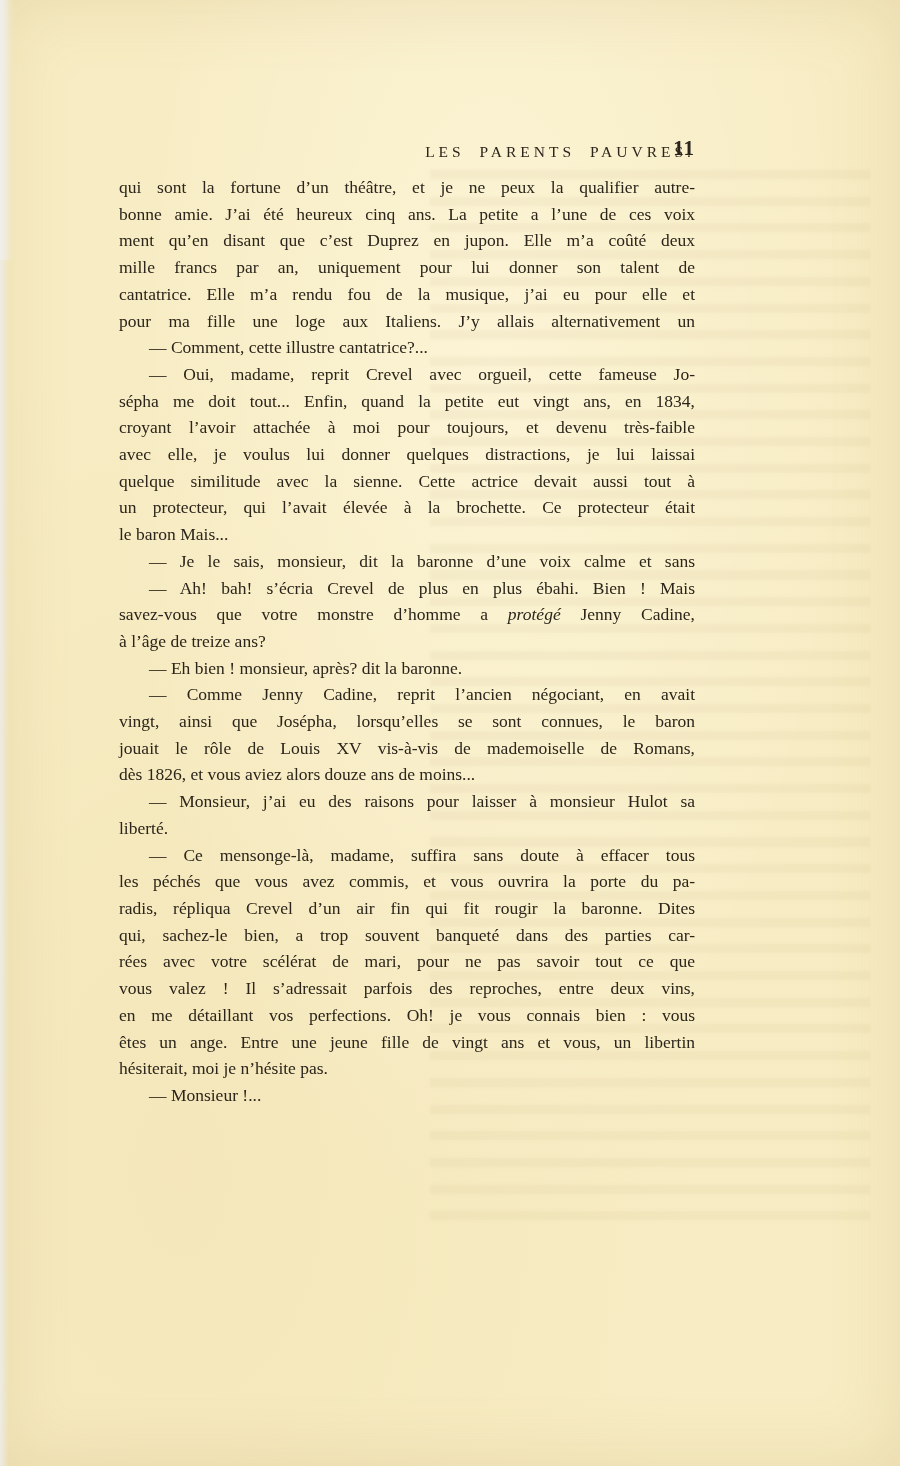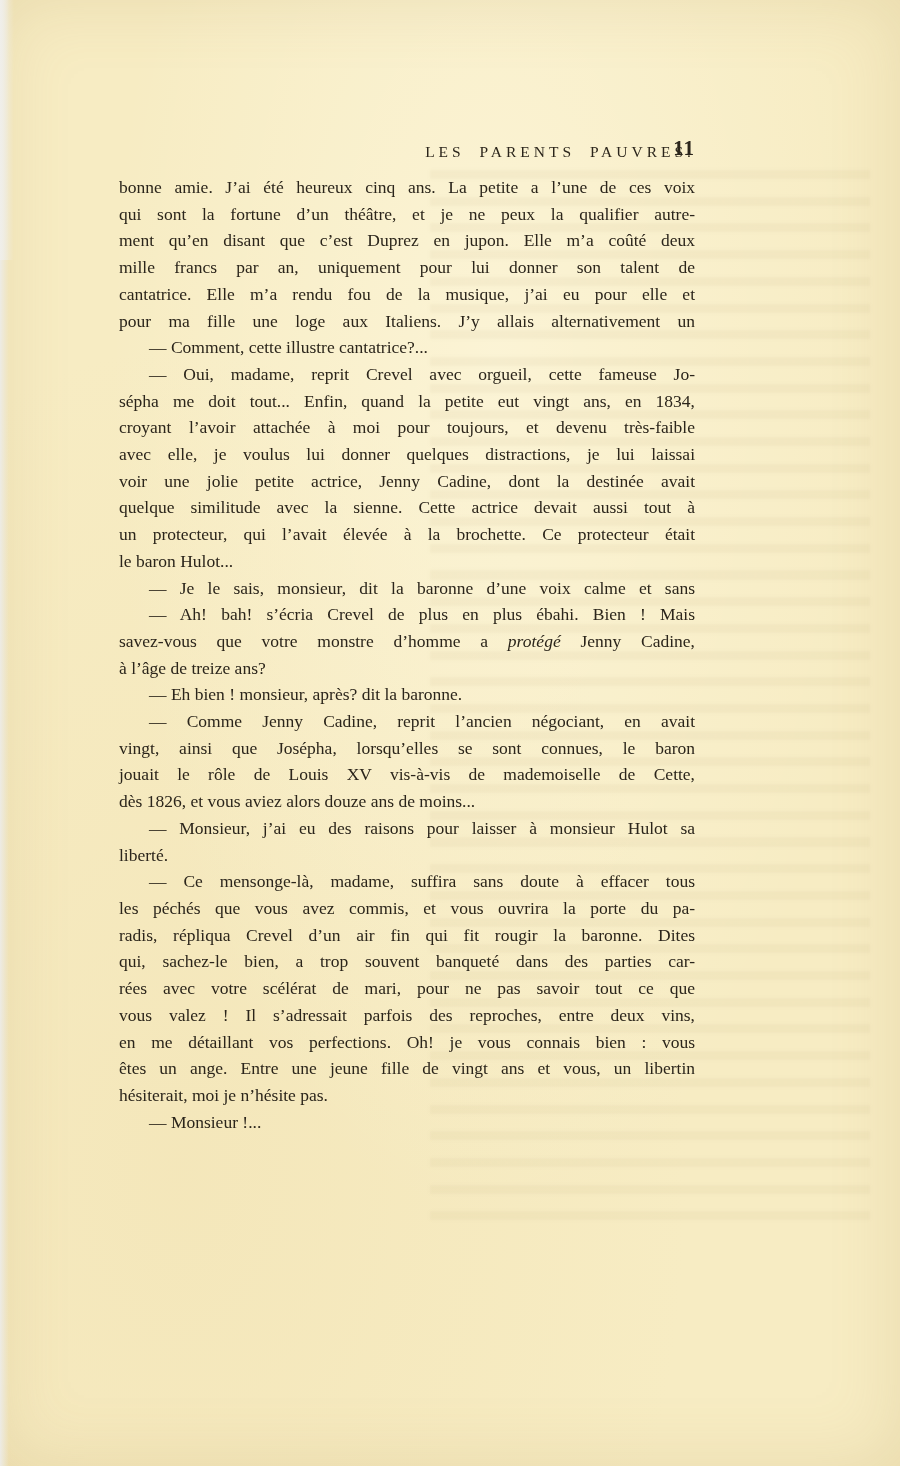--- a/index.html
+++ b/index.html
@@ -96,43 +96,42 @@
   <div class="scan-edge"></div>
   <div class="scan-edge-top"></div>
   <div class="showthrough"></div>
 
   <div class="running-header">
     <div class="running-title">LES PARENTS PAUVRES.</div>
     <div class="page-number">11</div>
   </div>
 
   <div class="textblock">
+    <div class="ln j">qui sont la fortune d’un théâtre, et je ne peux la qualifier autre-</div>
     <div class="ln j">bonne amie. J’ai été heureux cinq ans. La petite a l’une de ces voix</div>
-    <div class="ln j">qui sont la fortune d’un théâtre, et je ne peux la qualifier autre-</div>
     <div class="ln j">ment qu’en disant que c’est Duprez en jupon. Elle m’a coûté deux</div>
     <div class="ln j">mille francs par an, uniquement pour lui donner son talent de</div>
     <div class="ln j">cantatrice. Elle m’a rendu fou de la musique, j’ai eu pour elle et</div>
     <div class="ln j">pour ma fille une loge aux Italiens. J’y allais alternativement un</div>
     <div class="ln ind">— Comment, cette illustre cantatrice?...</div>
     <div class="ln j ind">— Oui, madame, reprit Crevel avec orgueil, cette fameuse Jo-</div>
     <div class="ln j">sépha me doit tout... Enfin, quand la petite eut vingt ans, en 1834,</div>
     <div class="ln j">croyant l’avoir attachée à moi pour toujours, et devenu très-faible</div>
     <div class="ln j">avec elle, je voulus lui donner quelques distractions, je lui laissai</div>
-    <div class="ln j">voir une jolie petite actrice, Jenny Cadine, dont la destinée avait</div>
     <div class="ln j">quelque similitude avec la sienne. Cette actrice devait aussi tout à</div>
     <div class="ln j">un protecteur, qui l’avait élevée à la brochette. Ce protecteur était</div>
-    <div class="ln">le baron Hulot...</div>
+    <div class="ln">le baron Mais...</div>
     <div class="ln j ind">— Je le sais, monsieur, dit la baronne d’une voix calme et sans</div>
     <div class="ln j ind">— Ah! bah! s’écria Crevel de plus en plus ébahi. Bien ! Mais</div>
     <div class="ln j"><span>savez-vous que votre monstre d’homme a </span><em class="it">protégé</em><span> Jenny Cadine,</span></div>
     <div class="ln">à l’âge de treize ans?</div>
     <div class="ln ind">— Eh bien ! monsieur, après? dit la baronne.</div>
     <div class="ln j ind">— Comme Jenny Cadine, reprit l’ancien négociant, en avait</div>
     <div class="ln j">vingt, ainsi que Josépha, lorsqu’elles se sont connues, le baron</div>
-    <div class="ln j">jouait le rôle de Louis XV vis-à-vis de mademoiselle de Cette,</div>
+    <div class="ln j">jouait le rôle de Louis XV vis-à-vis de mademoiselle de Romans,</div>
     <div class="ln">dès 1826, et vous aviez alors douze ans de moins...</div>
     <div class="ln j ind">— Monsieur, j’ai eu des raisons pour laisser à monsieur Hulot sa</div>
     <div class="ln">liberté.</div>
     <div class="ln j ind">— Ce mensonge-là, madame, suffira sans doute à effacer tous</div>
     <div class="ln j">les péchés que vous avez commis, et vous ouvrira la porte du pa-</div>
     <div class="ln j">radis, répliqua Crevel d’un air fin qui fit rougir la baronne. Dites</div>
     <div class="ln j">qui, sachez-le bien, a trop souvent banqueté dans des parties car-</div>
     <div class="ln j">rées avec votre scélérat de mari, pour ne pas savoir tout ce que</div>
     <div class="ln j">vous valez ! Il s’adressait parfois des reproches, entre deux vins,</div>
     <div class="ln j">en me détaillant vos perfections. Oh! je vous connais bien : vous</div>

